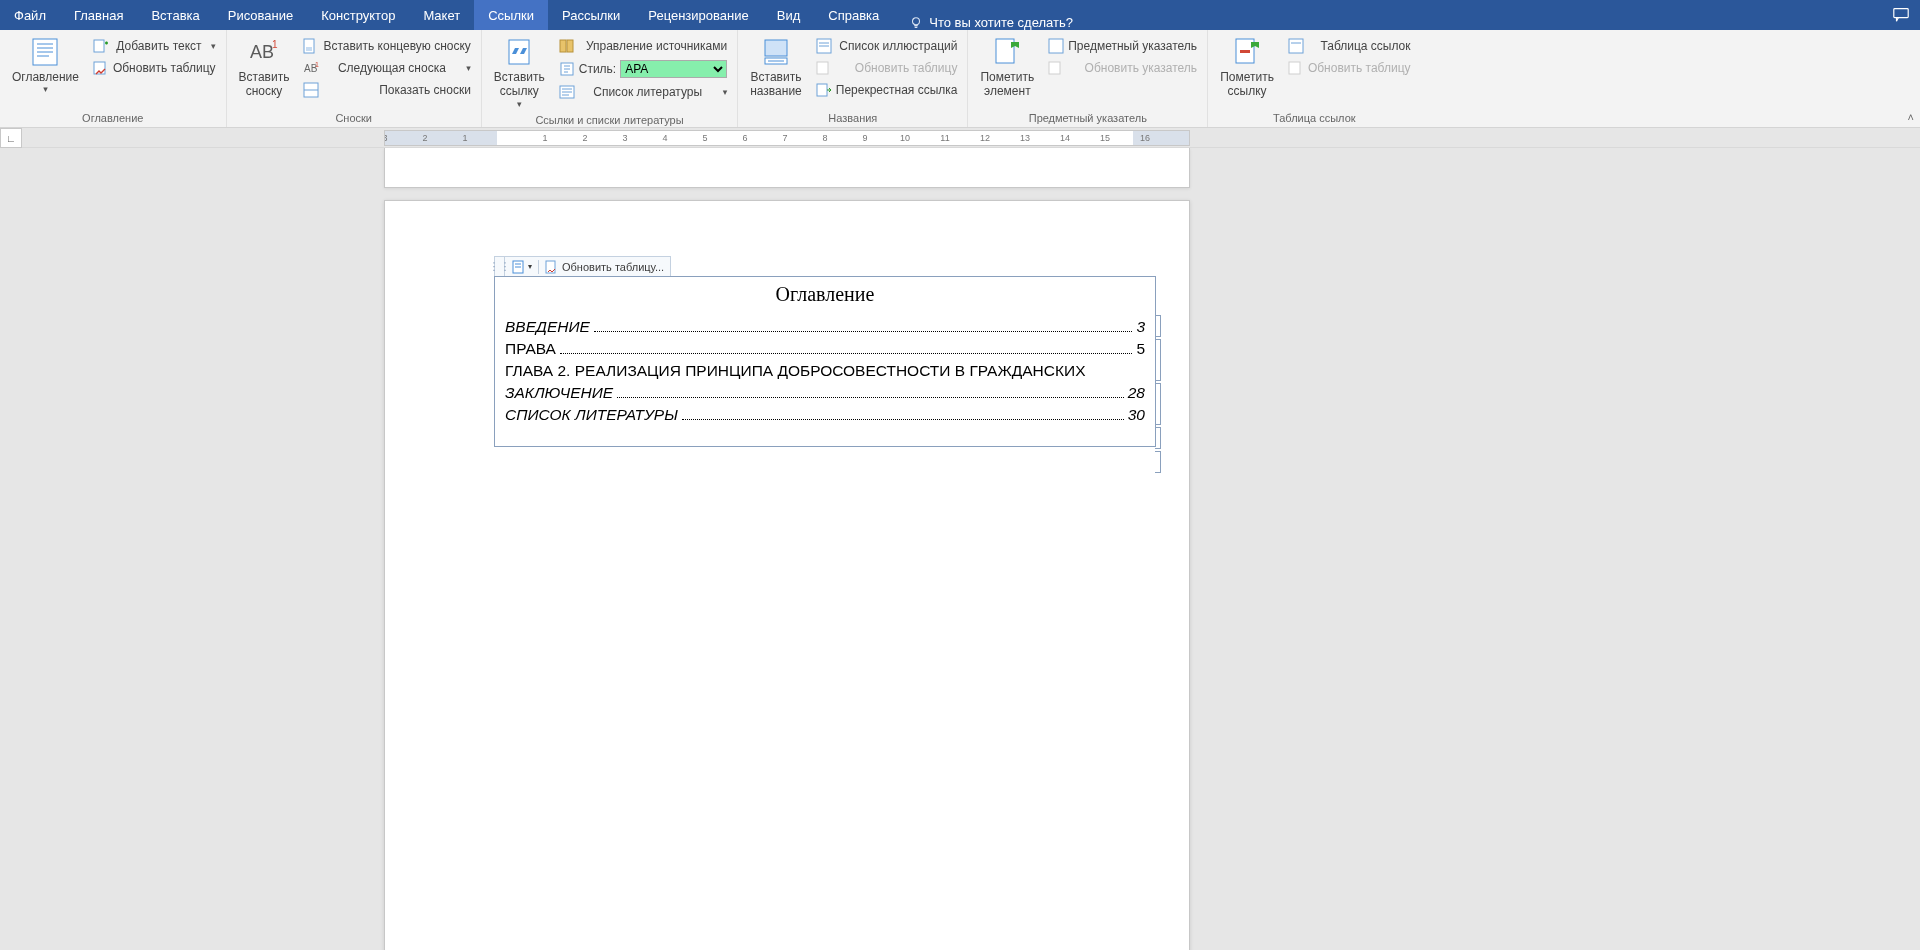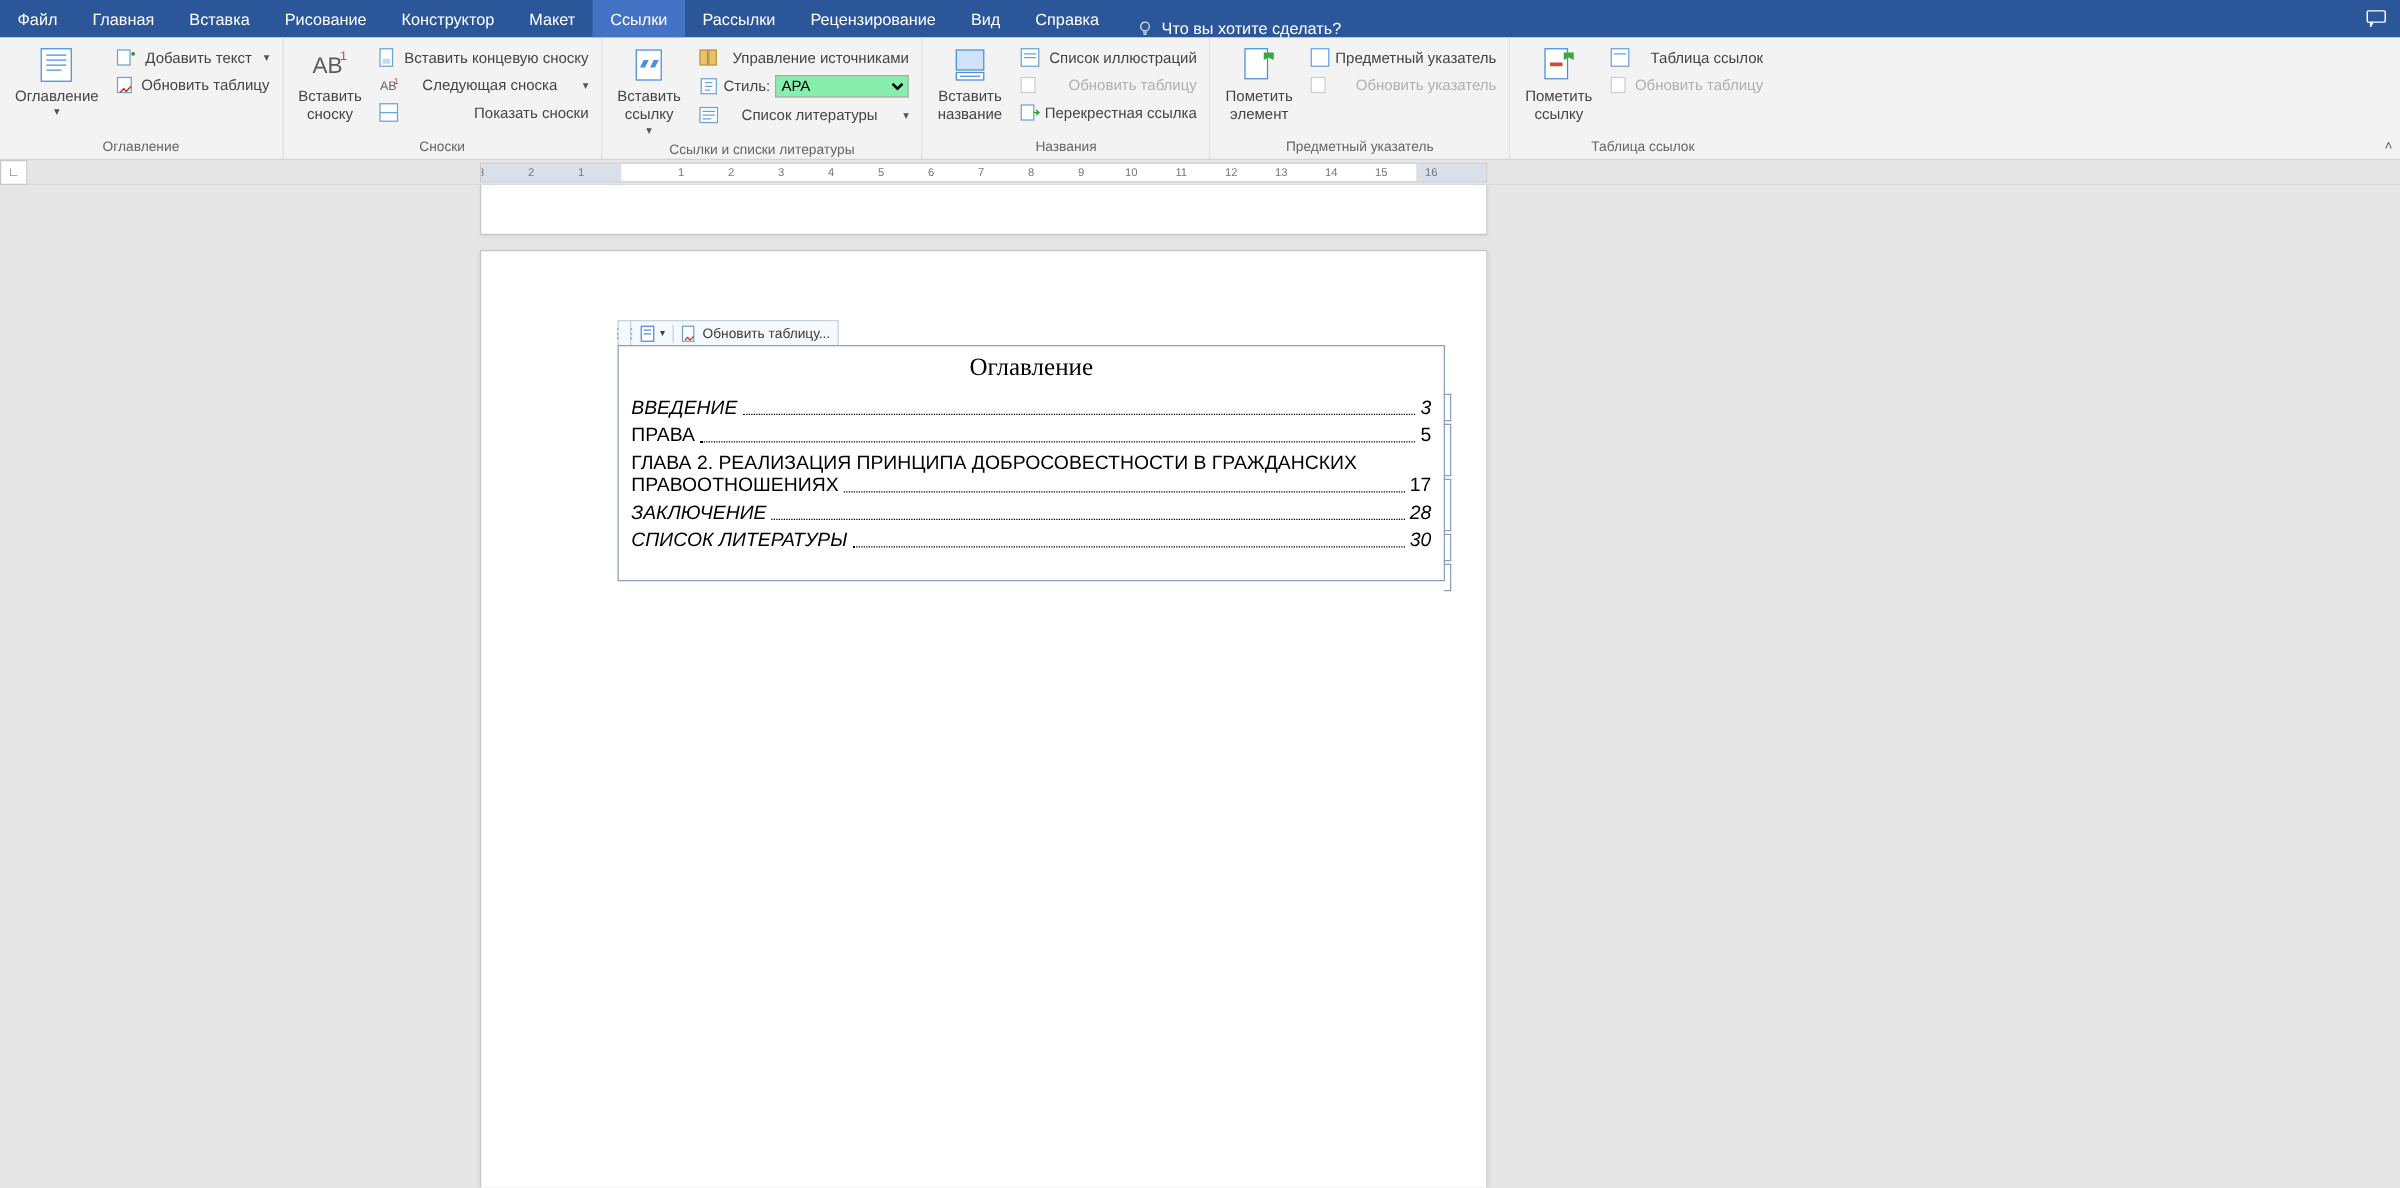--- a/index.html
+++ b/index.html
@@ -425,25 +425,20 @@
     <div class="toc-entry-multi">
       <div class="line2">
         <span class="t">ПРАВА</span>
         <span class="dots"></span>
         <span class="pg">5</span>
       </div>
     </div>
 
     <div class="toc-entry-multi">
       <div class="line1"><span class="t">ГЛАВА 2. РЕАЛИЗАЦИЯ ПРИНЦИПА ДОБРОСОВЕСТНОСТИ В ГРАЖДАНСКИХ</span></div>
-      <div class="line2">
-        <span class="t">ПРАВООТНОШЕНИЯХ</span>
-        <span class="dots"></span>
-        <span class="pg">17</span>
-      </div>
     </div>
 
     <div class="toc-entry">
       <span class="t">ЗАКЛЮЧЕНИЕ</span>
       <span class="dots"></span>
       <span class="pg">28</span>
     </div>
 
     <div class="toc-entry">
       <span class="t">СПИСОК ЛИТЕРАТУРЫ</span>

